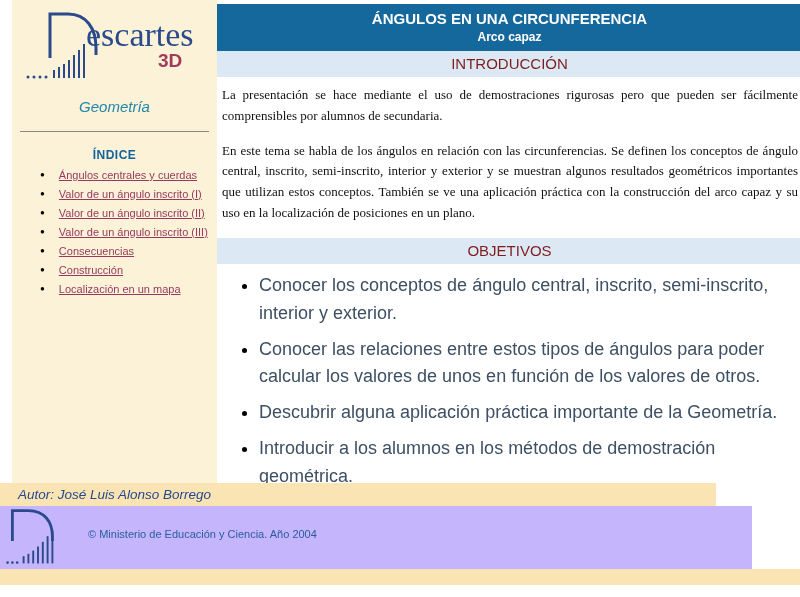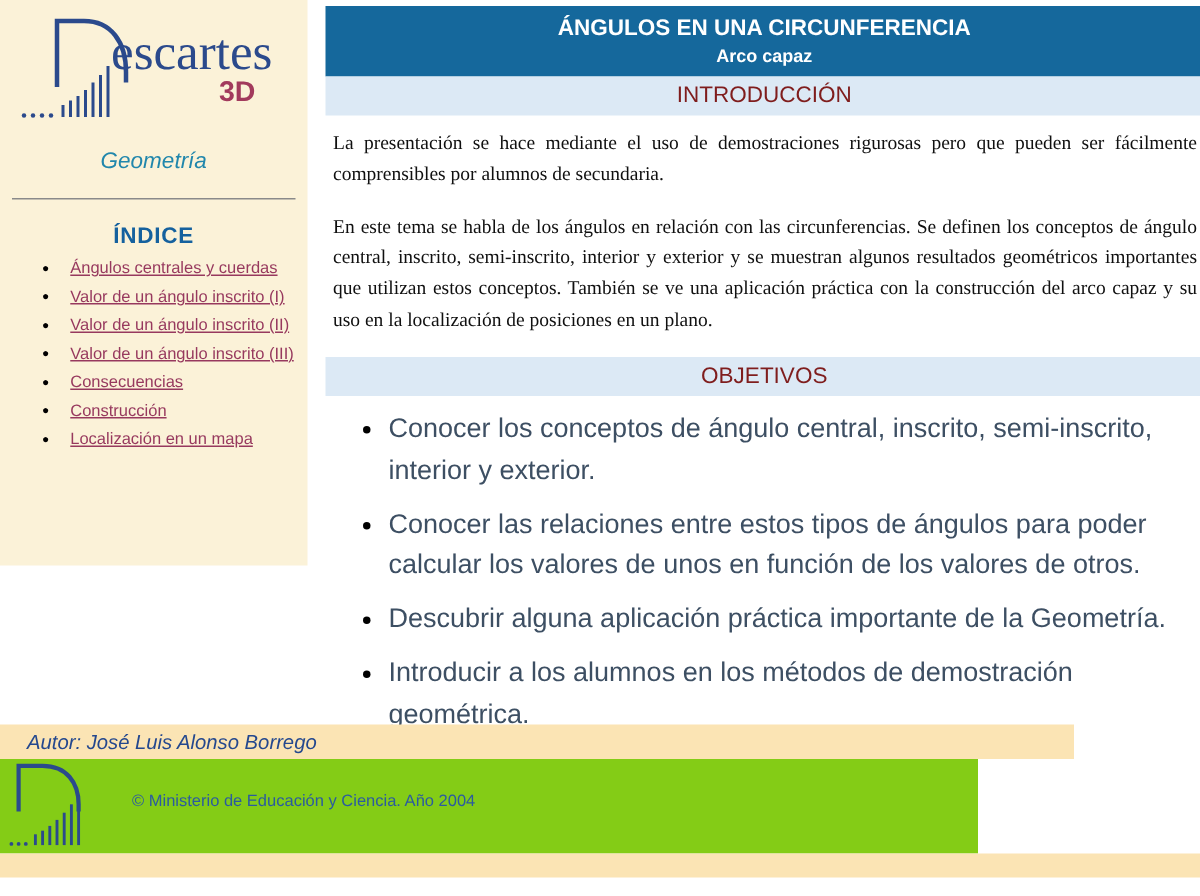--- a/index.html
+++ b/index.html
@@ -2,34 +2,34 @@
 <html><head>
 <meta charset="utf-8">
 <style>
   html,body{margin:0;padding:0;}
   body{
     width:800px;height:597px;position:relative;overflow:hidden;
     background:#ffffff;font-family:"Liberation Sans",sans-serif;
   }
   
   .sidebar{
-    position:absolute;left:0;top:0;width:205px;height:377px;
+    position:absolute;left:12px;top:0;width:205px;height:483px;
     background:#FBF2D8;overflow:hidden;
   }
   .logo-wrap{padding:8px 0 0 8px;}
   .subject{
     text-align:center;font-style:italic;color:#2187AC;
     font-size:15px;margin-top:14px;
   }
   .side-rule{
     border:none;border-top:1px solid #8a8a8a;margin:16px 8px 0 8px;
   }
   .index-title{
     text-align:center;color:#15619E;font-weight:bold;
-    font-size:15px;letter-spacing:0.5px;margin-top:16px;
+    font-size:12px;letter-spacing:0.5px;margin-top:16px;
   }
   .index-nav{margin-top:4px;}
   .nav-row{display:flex;align-items:flex-start;}
   .nav-row.sub{margin:7px 0 0 28px;}
   .nav-row a{
     color:#97395E;text-decoration:underline;
   }
   .nav-row.sub a{font-size:11px;line-height:12px;}
   .bullet{
     color:#000;font-size:13px;line-height:11px;margin-right:14px;
@@ -37,21 +37,21 @@
   
   .author-bar{
     position:absolute;left:0;top:483px;width:716px;height:23px;
     background:#FBE4B4;
   }
   .author-bar span{
     display:block;font-style:italic;color:#24488E;
     font-size:13.5px;line-height:23px;padding-left:18px;
   }
   .footer-area{
-    position:absolute;left:0;top:506px;width:652px;height:63px;background:#84cc16;
+    position:absolute;left:0;top:506px;width:752px;height:63px;background:#c4b5fd;
   }
   .footer-logo{position:absolute;left:6px;top:0px;}
   .copyright{
     position:absolute;left:88px;top:22px;font-size:11px;color:#2B5BA0;
   }
   .bottom-bar{
     position:absolute;left:0;top:569px;width:800px;height:16px;background:#FBE4B4;
   }
   
   .main{position:absolute;left:205px;top:4px;width:585px;padding-left:12px;}

